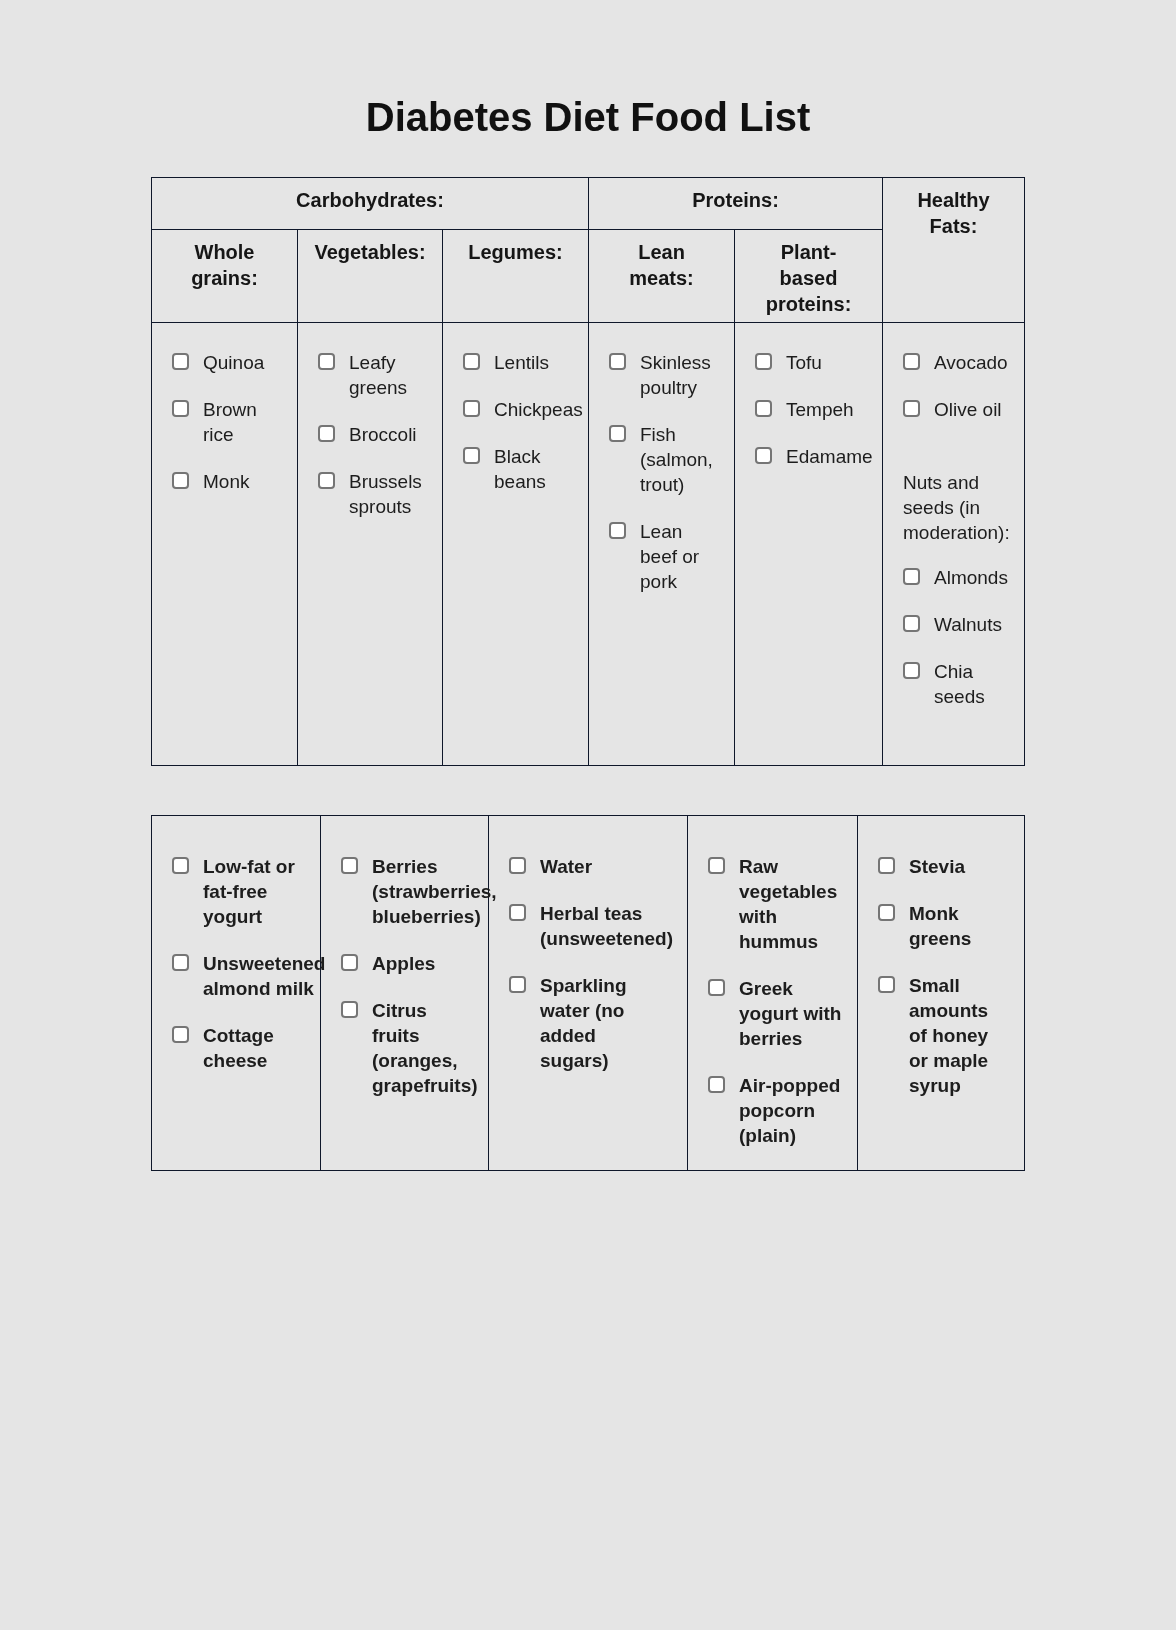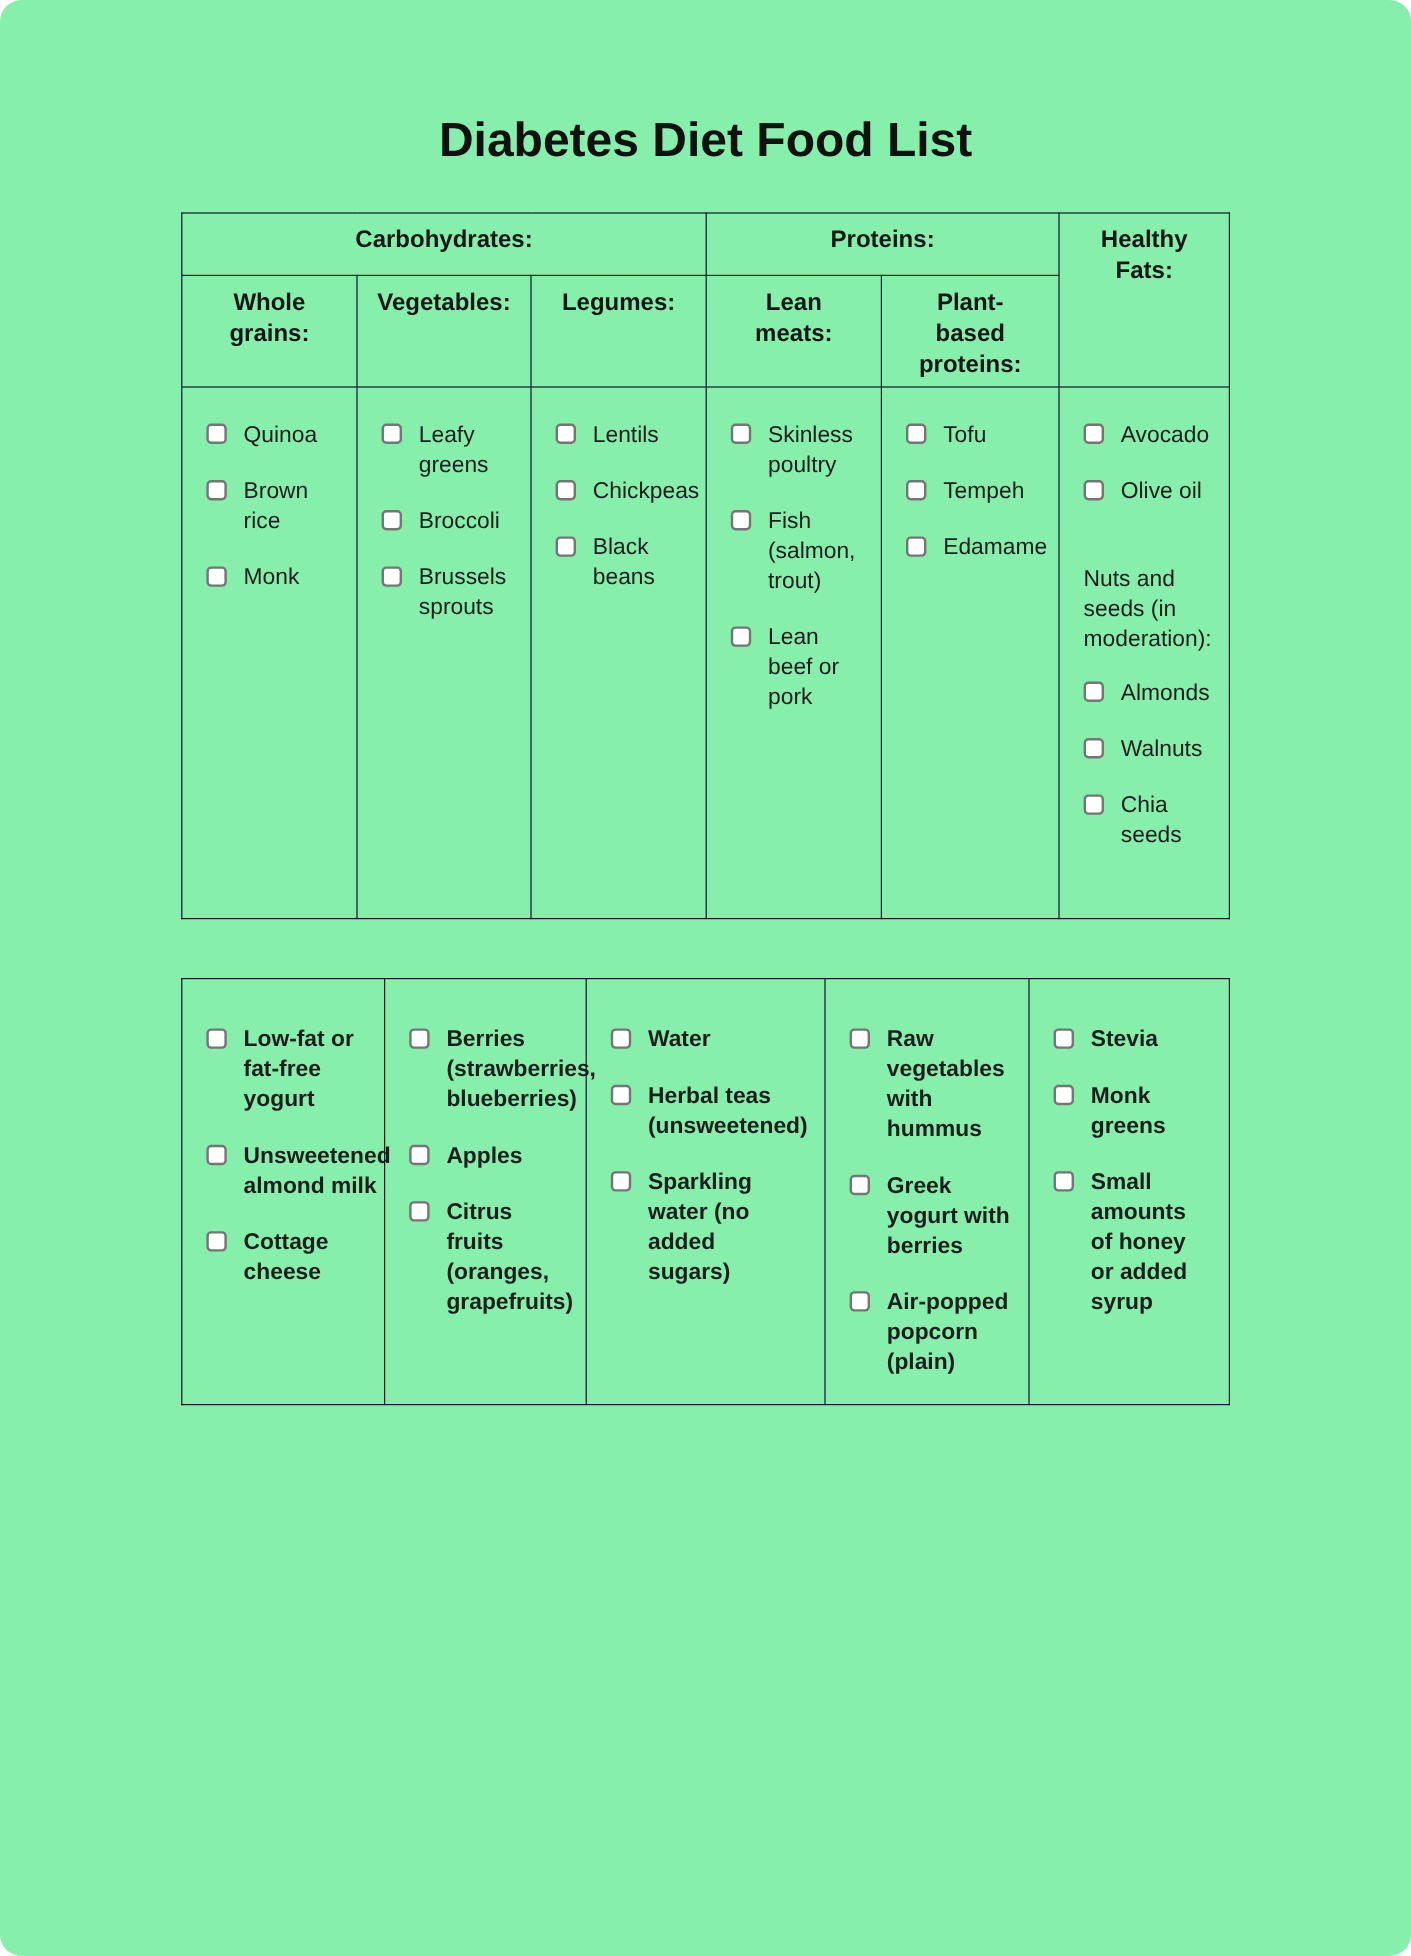--- a/index.html
+++ b/index.html
@@ -1,20 +1,19 @@
 <!DOCTYPE html>
 <html><head>
 <meta charset="utf-8">
 <style>
   html,body { margin:0; padding:0; background:#ffffff; }
   .page {
     width:1176px; height:1630px; position:relative; overflow:hidden;
-    background:#86efac; color:#1d1d1d;
+    background:#e5e5e5; color:#1d1d1d;
     font-family:"Liberation Sans","DejaVu Sans",sans-serif;
-    border-radius:18px;
   }
   .title {
     margin:0; padding-top:95px; text-align:center;
     font-size:40px; line-height:44px; font-weight:700; color:#111;
   }
   .patient-row {
     display:flex; align-items:flex-end;
     margin:80px 0 0 151px; font-size:20px; font-style:italic; color:#222;
   }
   .fill-line {
@@ -294,21 +293,21 @@
             </div>
             <div class="check-item">
               <span class="checkbox"></span>
               <span class="check-label">Monk greens</span>
             </div>
             <div class="check-item">
               <span class="checkbox"></span>
               <span class="check-label">Small
 amounts
 of honey
-or added
+or maple
 syrup</span>
             </div>
           </td>
     </tr>
   </tbody>
     </table>
 
   <div class="page-num">1/2</div>
 
 </div>

